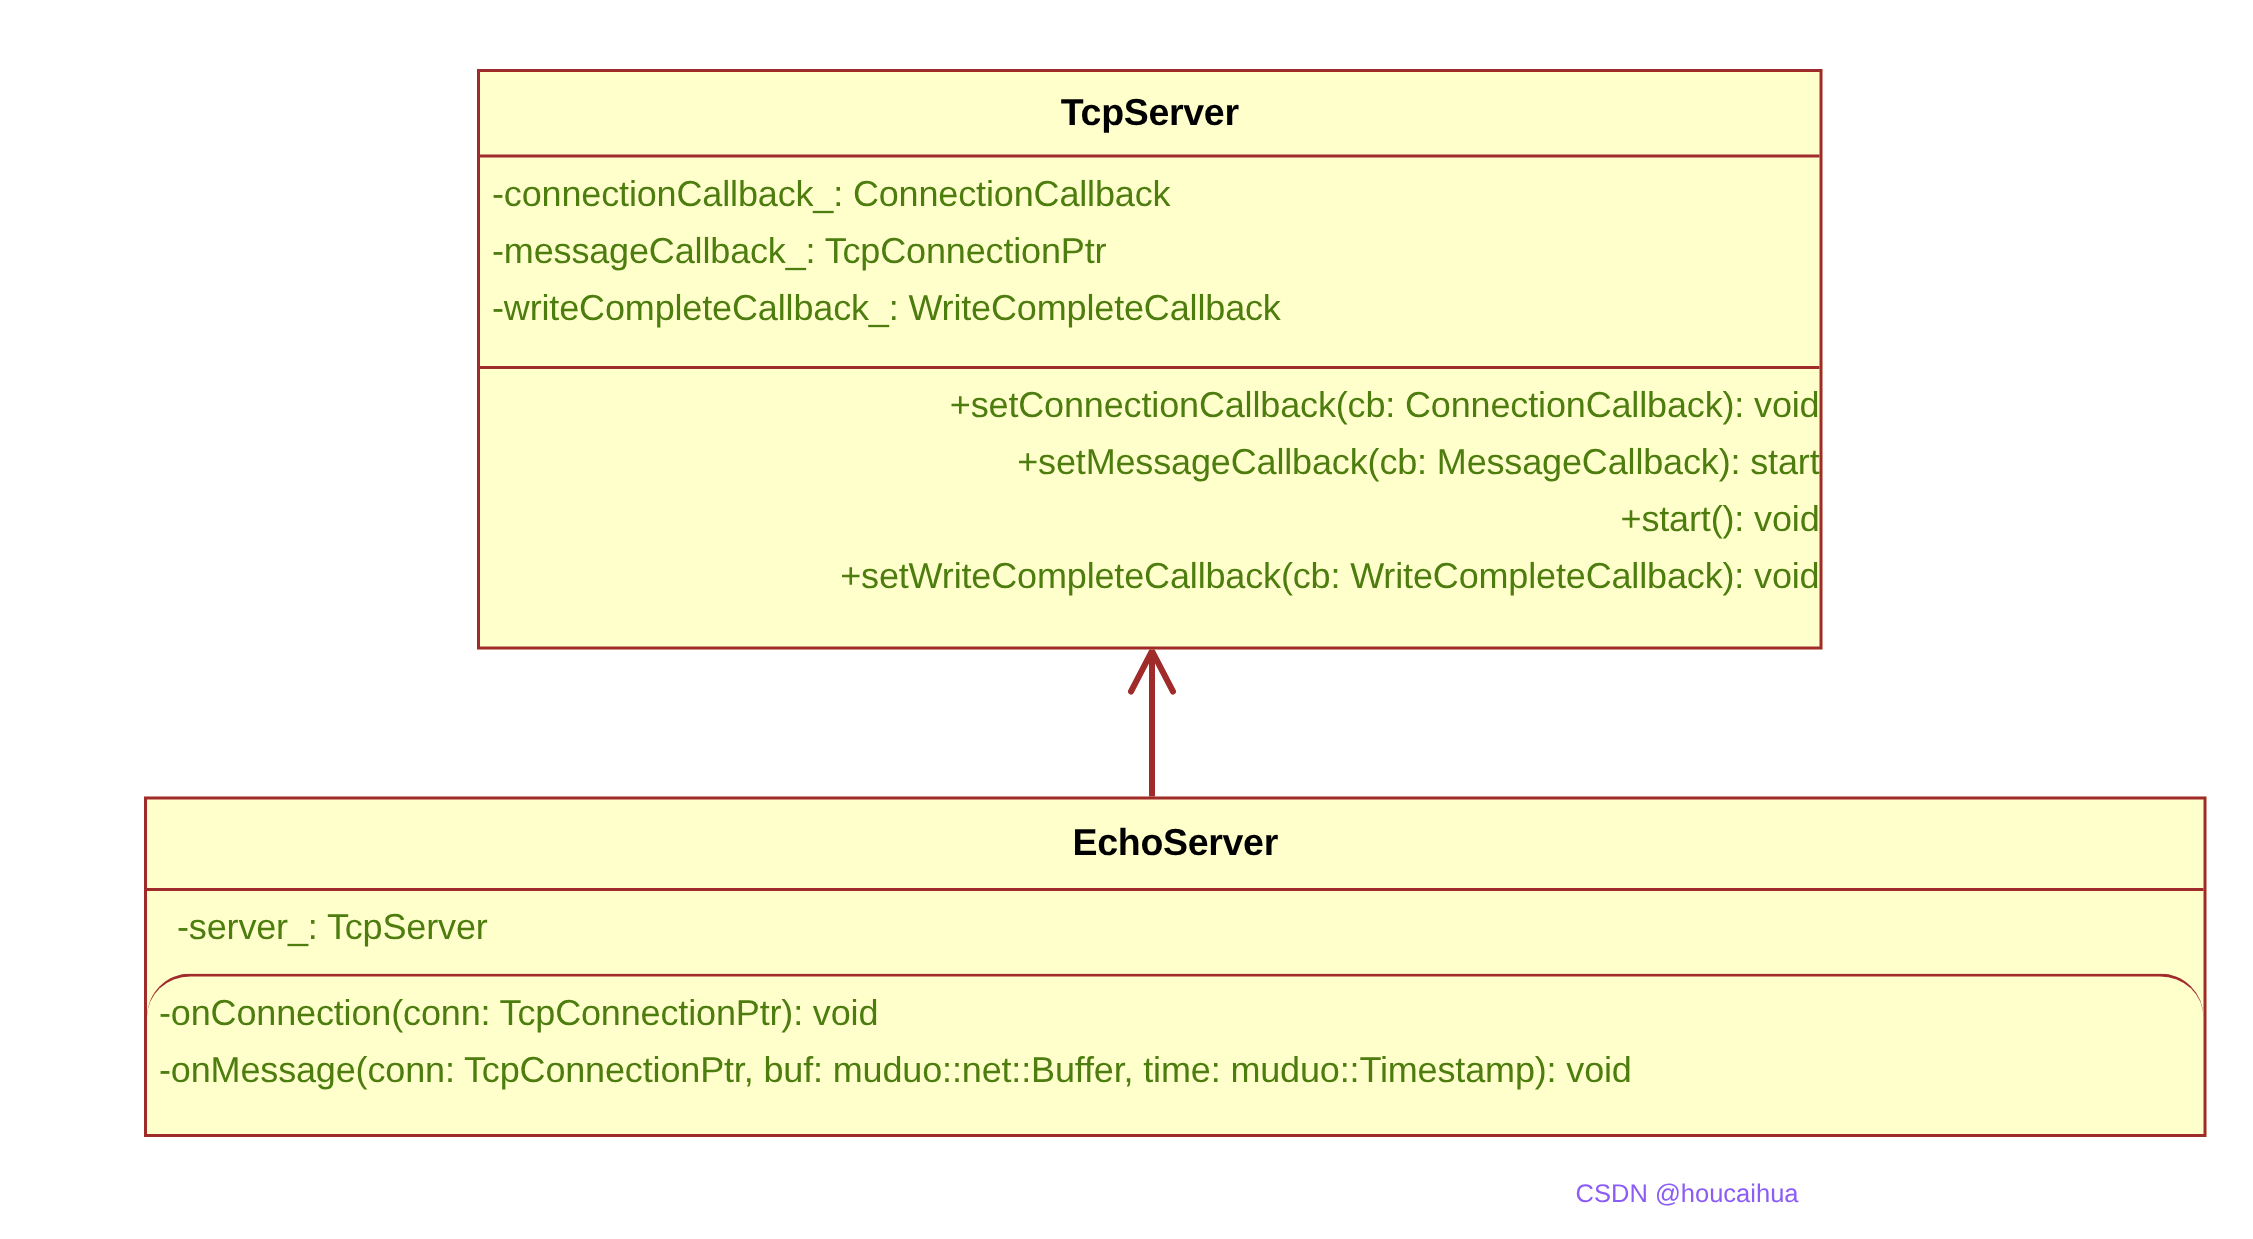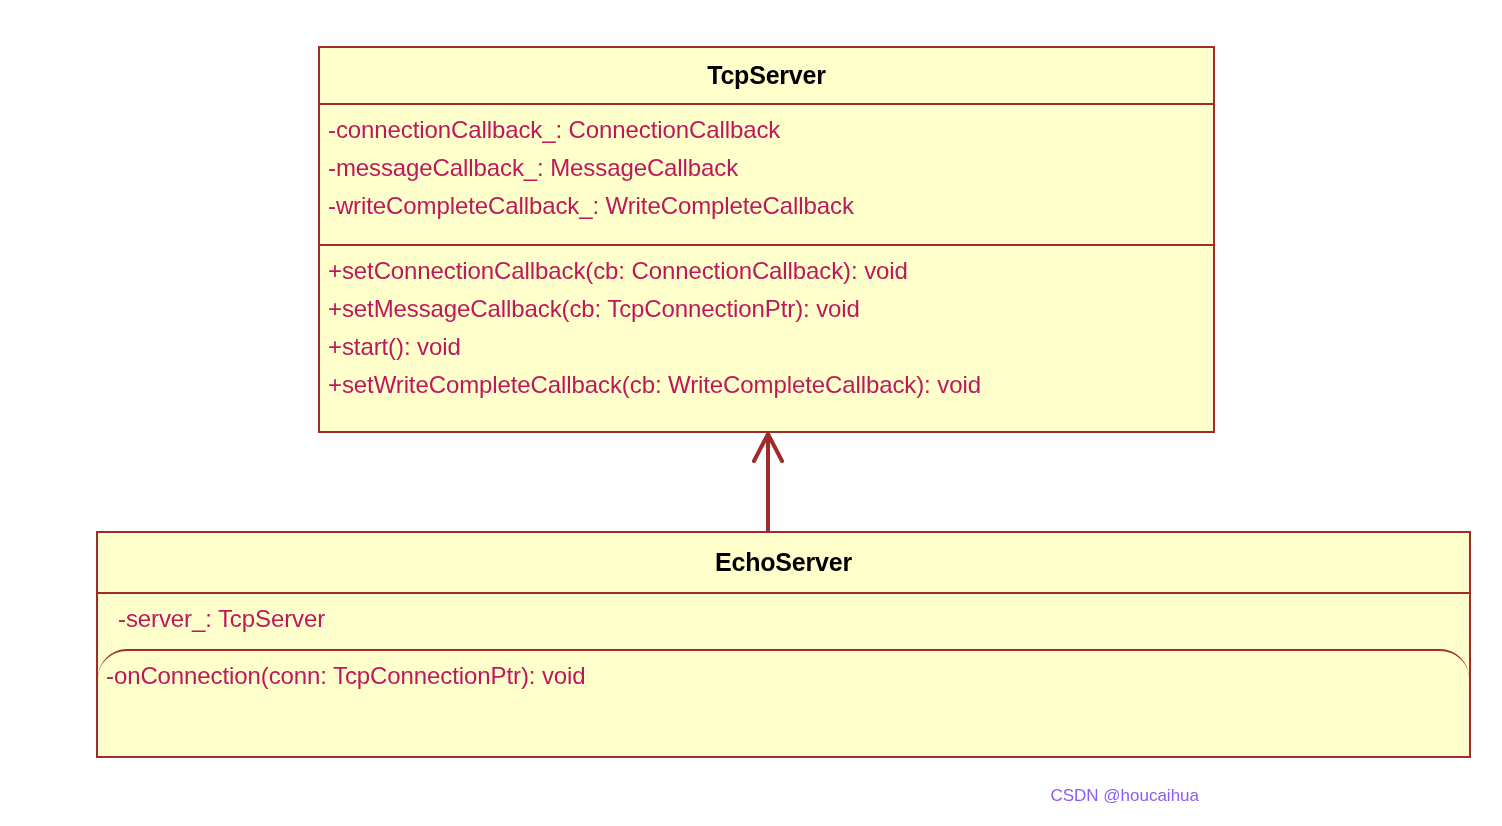--- a/index.html
+++ b/index.html
@@ -38,42 +38,42 @@
     display: flex;
     align-items: center;
     justify-content: center;
   }
   .uml-compartment {
     box-sizing: border-box;
     border-top: 2px solid #a02b2b;
     padding: 6px 0 7px 8px;
   }
   .uml-row {
-    color: #be185d;
+    color: #4d7c0f;
     white-space: nowrap;
     letter-spacing: -0.1px;
   }
 
   
   #tcpserver-class {
     left: 318px;
     top: 46px;
     width: 897px;
     height: 387px;
   }
   #tcpserver-class .uml-title {
     height: 55px;
     font-size: 25px;
   }
   #tcpserver-class .uml-row {
     font-size: 24px;
     line-height: 38px;
   }
   #tcpserver-attributes { height: 141px; }
-  #tcpserver-operations { height: 187px; }
+  #tcpserver-operations { height: 187px; text-align: right; }
 
   
   #echoserver-class {
     left: 96px;
     top: 531px;
     width: 1375px;
     height: 227px;
   }
   #echoserver-class .uml-title {
     height: 59px;
@@ -114,36 +114,37 @@
 
   <svg id="generalization-connector" viewBox="0 0 140 115">
     <line x1="68" y1="114" x2="68" y2="13" stroke="#a02b2b" stroke-width="4"></line>
     <polyline points="54,36 68,9 82,36" fill="none" stroke="#a02b2b" stroke-width="4" stroke-linecap="round" stroke-linejoin="miter"></polyline>
   </svg>
 
   <div id="tcpserver-class" class="uml-class">
     <div class="uml-title">TcpServer</div>
     <div id="tcpserver-attributes" class="uml-compartment">
       <div class="uml-row">-connectionCallback_: ConnectionCallback</div>
-      <div class="uml-row">-messageCallback_: MessageCallback</div>
+      <div class="uml-row">-messageCallback_: TcpConnectionPtr</div>
       <div class="uml-row">-writeCompleteCallback_: WriteCompleteCallback</div>
     </div>
     <div id="tcpserver-operations" class="uml-compartment">
       <div class="uml-row">+setConnectionCallback(cb: ConnectionCallback): void</div>
-      <div class="uml-row">+setMessageCallback(cb: TcpConnectionPtr): void</div>
+      <div class="uml-row">+setMessageCallback(cb: MessageCallback): start</div>
       <div class="uml-row">+start(): void</div>
       <div class="uml-row">+setWriteCompleteCallback(cb: WriteCompleteCallback): void</div>
     </div>
   </div>
 
   <div id="echoserver-class" class="uml-class">
     <div class="uml-title">EchoServer</div>
     <div id="echoserver-attributes" class="uml-compartment">
       <div class="uml-row">-server_: TcpServer</div>
     </div>
     <div id="echoserver-operations" class="uml-compartment">
       <div class="uml-row">-onConnection(conn: TcpConnectionPtr): void</div>
+      <div class="uml-row">-onMessage(conn: TcpConnectionPtr, buf: muduo::net::Buffer, time: muduo::Timestamp): void</div>
     </div>
   </div>
 
   <div id="watermark">CSDN @houcaihua</div>
 
 </div>
 
 </body></html>

